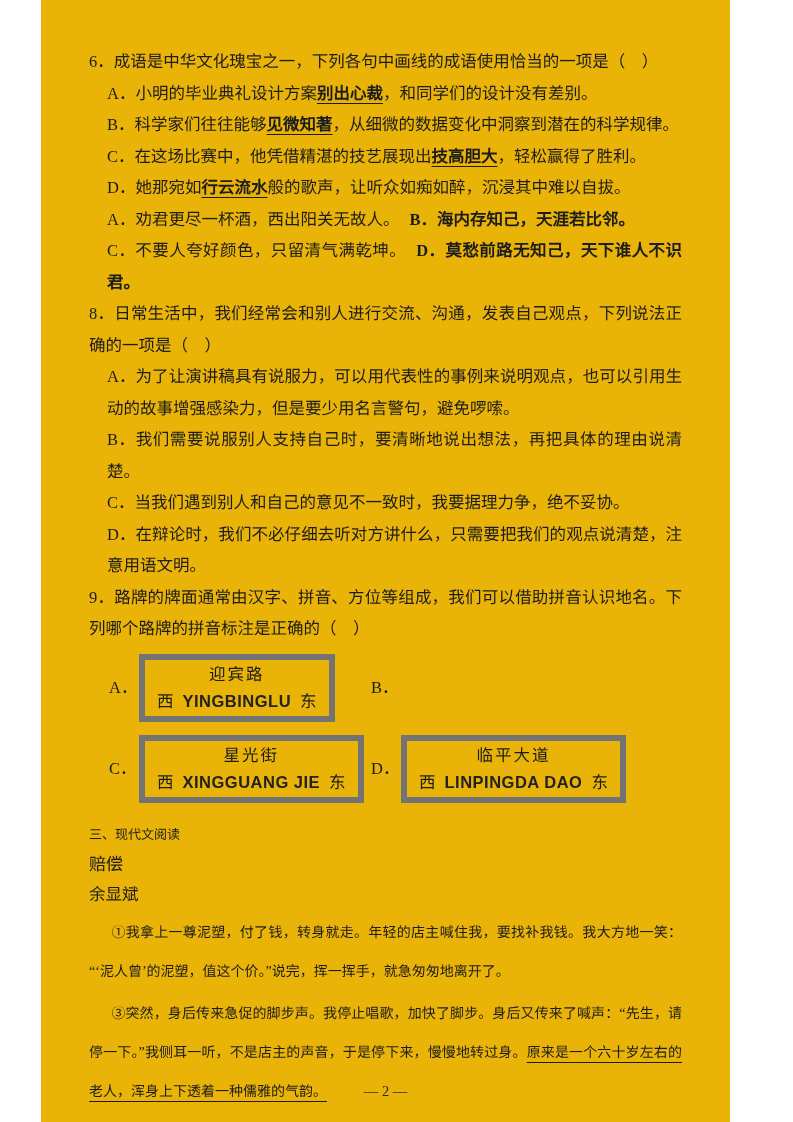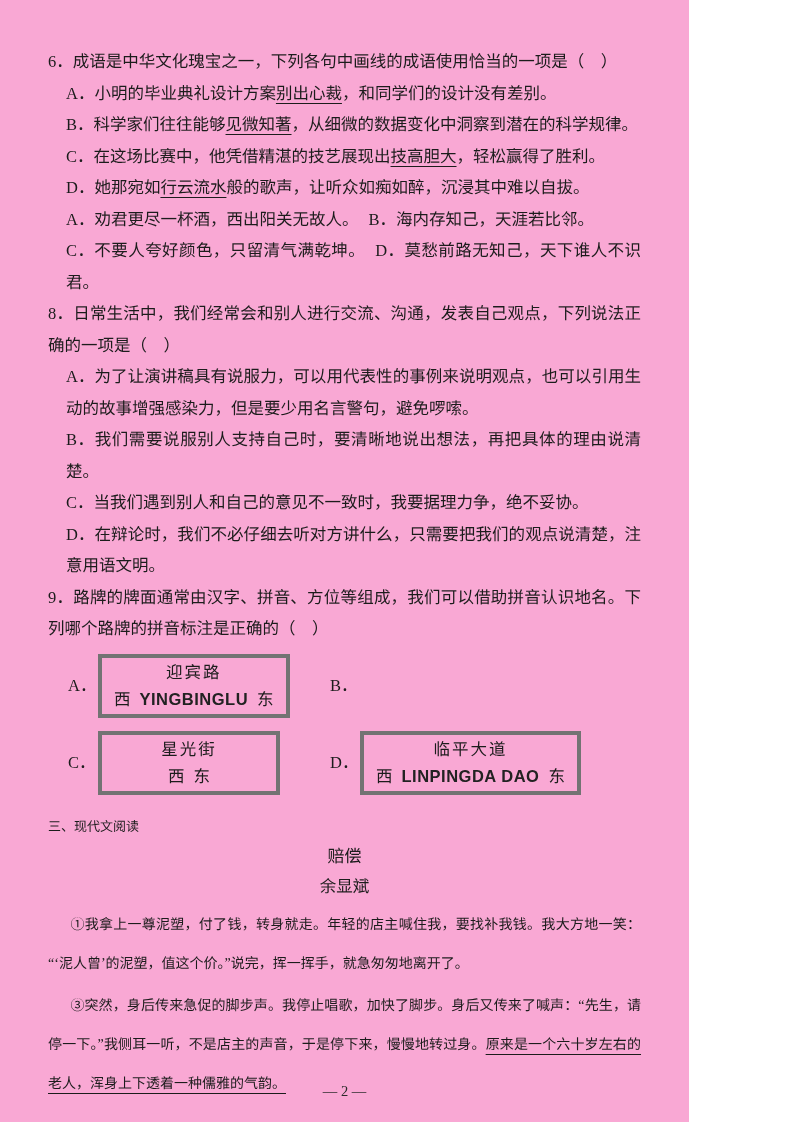--- a/index.html
+++ b/index.html
@@ -1,45 +1,46 @@
 <!DOCTYPE html>
 <html lang="zh-CN"><head>
 <meta charset="utf-8">
 <style>
   html, body { margin: 0; padding: 0; background: #ffffff; }
   .page {
     position: relative;
     width: 689px; height: 1122px;
     box-sizing: border-box;
     padding: 46px 48px 0 48px;
-    background: #f9a8d4;
+    background: #eab308;
     font-family: "Liberation Serif", serif;
     font-size: 16.5px;
     line-height: 31.5px;
     color: #1c1c1c;
     overflow: hidden;
+    margin-left: 41px;
   }
   .q { text-align: justify; }
   .q-stem { }
   .q-opt { margin-left: 18px; }
-  .u-idiom { text-decoration: underline; text-underline-offset: 4px; }
-  .pair-opt + .pair-opt { margin-left: 10px; }
+  .u-idiom { text-decoration: underline; text-underline-offset: 4px; font-weight: bold; }
+  .pair-opt + .pair-opt { margin-left: 10px; font-weight: bold; }
 
   
   .signs {
     margin: 9px 0 0 20px;
     display: grid;
     grid-template-columns: 262px auto;
     row-gap: 13px;
     width: 520px;
   }
   .sign { display: flex; align-items: center; }
   .sign-letter { width: 30px; flex: 0 0 auto; }
   .sign-box {
-    border: 4px solid #737373;
+    border: 6px solid #737373;
     min-width: 150px;
     padding: 1px 12px;
     text-align: center;
     line-height: 27px;
   }
   .sign-street { font-size: 16.5px; letter-spacing: 2px; }
   .sign-dirline { display: flex; justify-content: center; align-items: center; gap: 9px; }
   .sign-pinyin {
     font-family: "Liberation Sans", sans-serif;
     font-weight: 700;
@@ -48,21 +49,21 @@
     color: #222;
   }
 
   .section-heading {
     margin-top: 17px;
     font-weight: normal;
     font-size: 13px;
     font-family: "Liberation Sans", sans-serif;
     line-height: 30px;
   }
-  .center-line { text-align: center; line-height: 30px; }
+  .center-line { text-align: left; line-height: 30px; }
   .reading-title { font-size: 17px; }
   .reading-author { font-size: 16.5px; }
 
   .para {
     text-indent: 1.6em;
     text-align: justify;
     line-height: 39px;
     font-size: 14px;
     margin: 3px 0 0 0;
   }
@@ -120,20 +121,21 @@
       </div>
       <div class="sign">
         <span class="sign-letter">B．</span>
       </div>
       <div class="sign">
         <span class="sign-letter">C．</span>
         <div class="sign-box">
           <div class="sign-street">星光街</div>
           <div class="sign-dirline">
               <span>西</span>
+              <span class="sign-pinyin">XINGGUANG JIE</span>
               <span>东</span>
             </div>
         </div>
       </div>
       <div class="sign">
         <span class="sign-letter">D．</span>
         <div class="sign-box">
           <div class="sign-street">临平大道</div>
           <div class="sign-dirline">
               <span>西</span>

